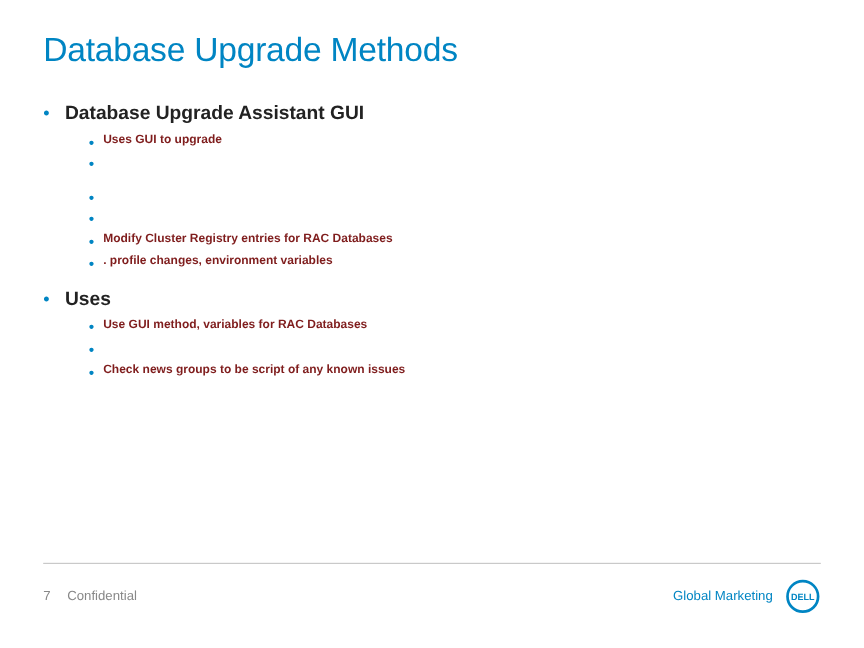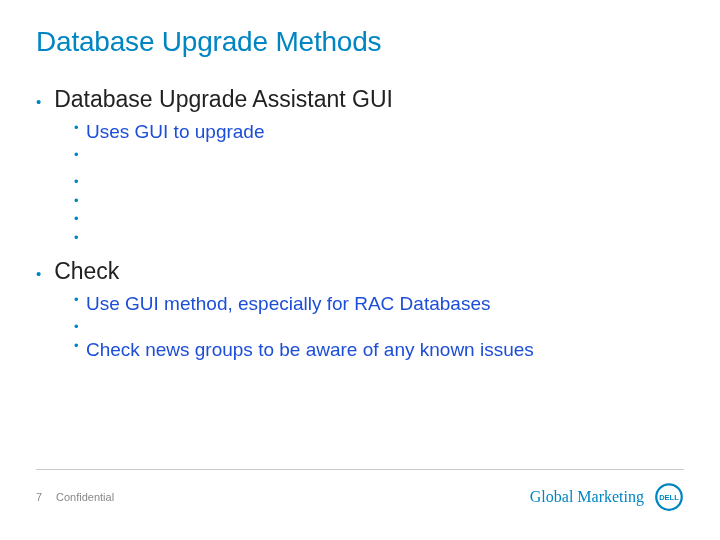--- a/index.html
+++ b/index.html
@@ -2,32 +2,32 @@
 <html><head>
 <meta charset="utf-8">
 <style>
   * { box-sizing: border-box; margin: 0; padding: 0; }
   html, body { width: 720px; height: 540px; background: #fff; font-family: "Segoe UI", "Helvetica Neue", Arial, sans-serif; color: #333; }
   .slide { position: relative; width: 720px; height: 540px; padding: 26px 36px 0 36px; }
   .title { font-size: 28px; font-weight: 300; color: #0085c3; letter-spacing: -0.2px; margin-bottom: 26px; }
   .content { font-size: 15px; line-height: 1.35; }
   .lvl1 { margin-bottom: 4px; }
   .lvl1 .bullet { color: #0085c3; display: inline-block; width: 14px; }
-  .lvl1 .text { font-weight: 400; font-size: 23px; color: #222; }
+  .lvl1 .text { font-weight: 700; font-size: 16px; color: #222; }
   .sub { padding-left: 38px; margin-bottom: 10px; }
   .sub .row { display: flex; align-items: flex-start; margin-bottom: 1px; }
   .sub .bullet { color: #0085c3; width: 12px; flex: 0 0 12px; font-size: 13px; }
-  .sub .text { font-size: 19px; color: #1d4ed8; font-weight: 400; }
+  .sub .text { font-size: 10px; color: #7f1d1d; font-weight: 700; }
   .footer { position: absolute; left: 36px; right: 36px; bottom: 28px; }
   .rule { height: 1px; background: #c9c9c9; margin-bottom: 12px; }
   .footer-row { display: flex; align-items: center; font-size: 11px; color: #888; }
   .page-num { width: 20px; }
   .conf { flex: 0 0 auto; }
   .spacer { flex: 1 1 auto; }
-  .gm { color: #0085c3; font-size: 16px; margin-right: 10px; font-family: Liberation Serif, serif; }
+  .gm { color: #0085c3; font-size: 11px; margin-right: 10px; }
   .logo { width: 30px; height: 30px; flex: 0 0 30px; }
 </style>
 </head>
 <body>
 
 <div class="slide">
 
   <div class="title">Database Upgrade Methods</div>
 
   <div class="content">
@@ -48,41 +48,43 @@
 
     <div class="sub">
       <div class="row">
           <span class="bullet">•</span>
         </div>
       <div class="row">
           <span class="bullet">•</span>
         </div>
       <div class="row">
           <span class="bullet">•</span>
+          <span class="text">Modify Cluster Registry entries for RAC Databases</span>
         </div>
       <div class="row">
           <span class="bullet">•</span>
+          <span class="text">. profile changes, environment variables</span>
         </div>
     </div>
 
     <div class="lvl1">
       <span class="bullet">•</span>
-      <span class="text">Check</span>
+      <span class="text">Uses</span>
     </div>
     <div class="sub">
       <div class="row">
           <span class="bullet">•</span>
-          <span class="text">Use GUI method, especially for RAC Databases</span>
+          <span class="text">Use GUI method, variables for RAC Databases</span>
         </div>
       <div class="row">
           <span class="bullet">•</span>
         </div>
       <div class="row">
           <span class="bullet">•</span>
-          <span class="text">Check news groups to be aware of any known issues</span>
+          <span class="text">Check news groups to be script of any known issues</span>
         </div>
     </div>
 
   </div>
 
   <div class="footer">
     <div class="rule"></div>
     <div class="footer-row">
       <span class="page-num">7</span>
       <span class="conf">Confidential</span>

